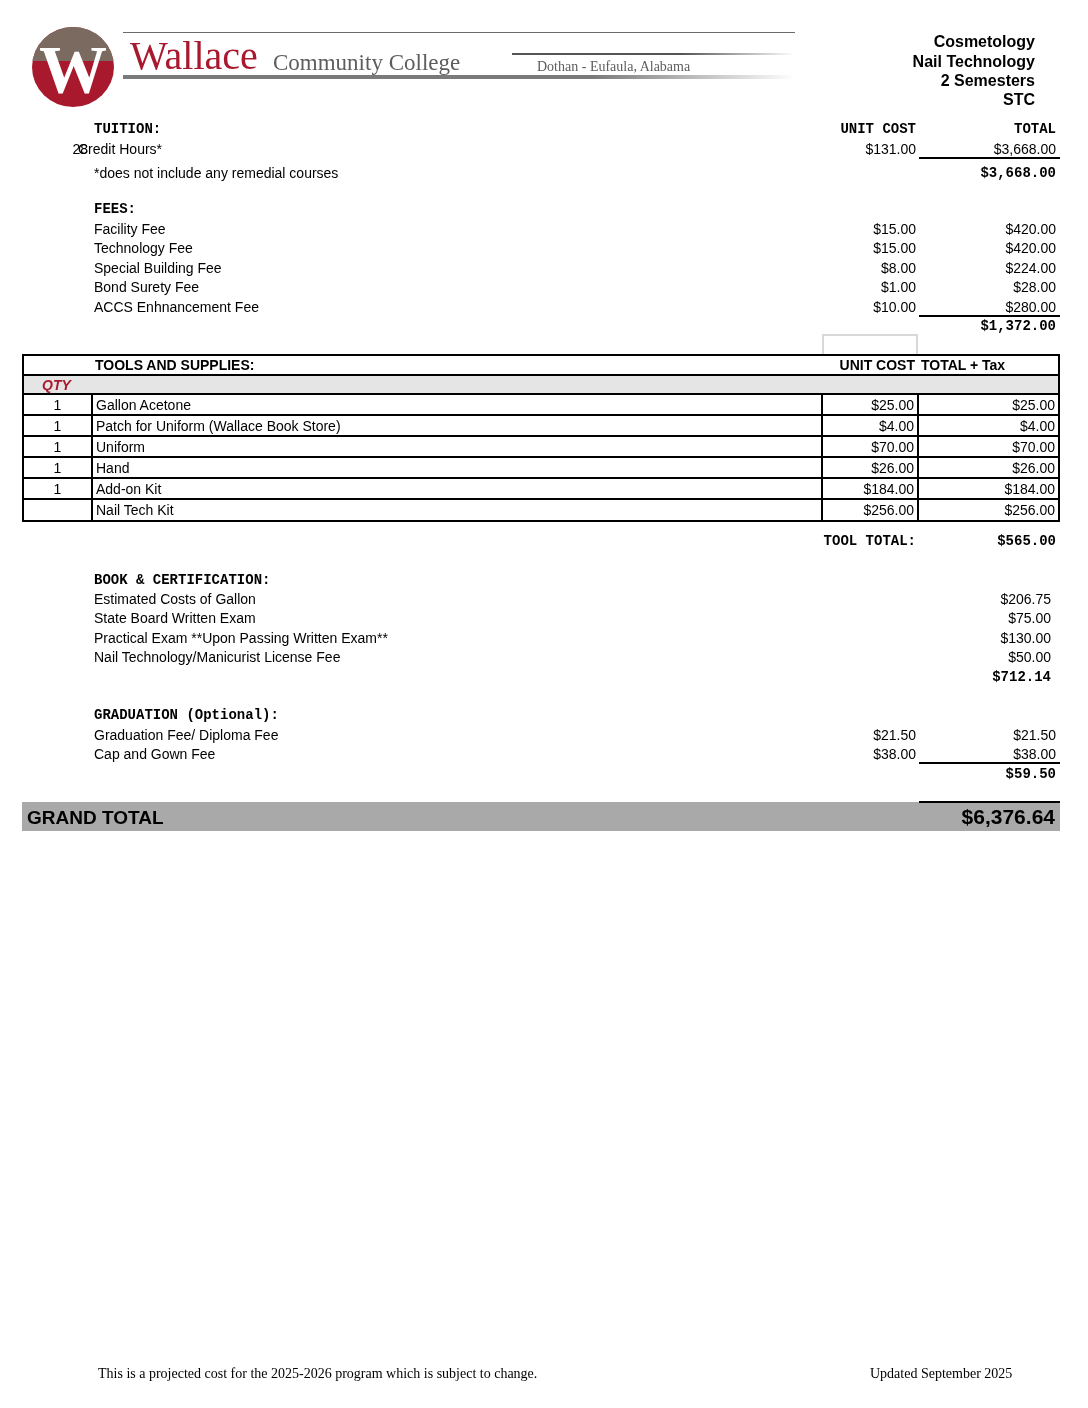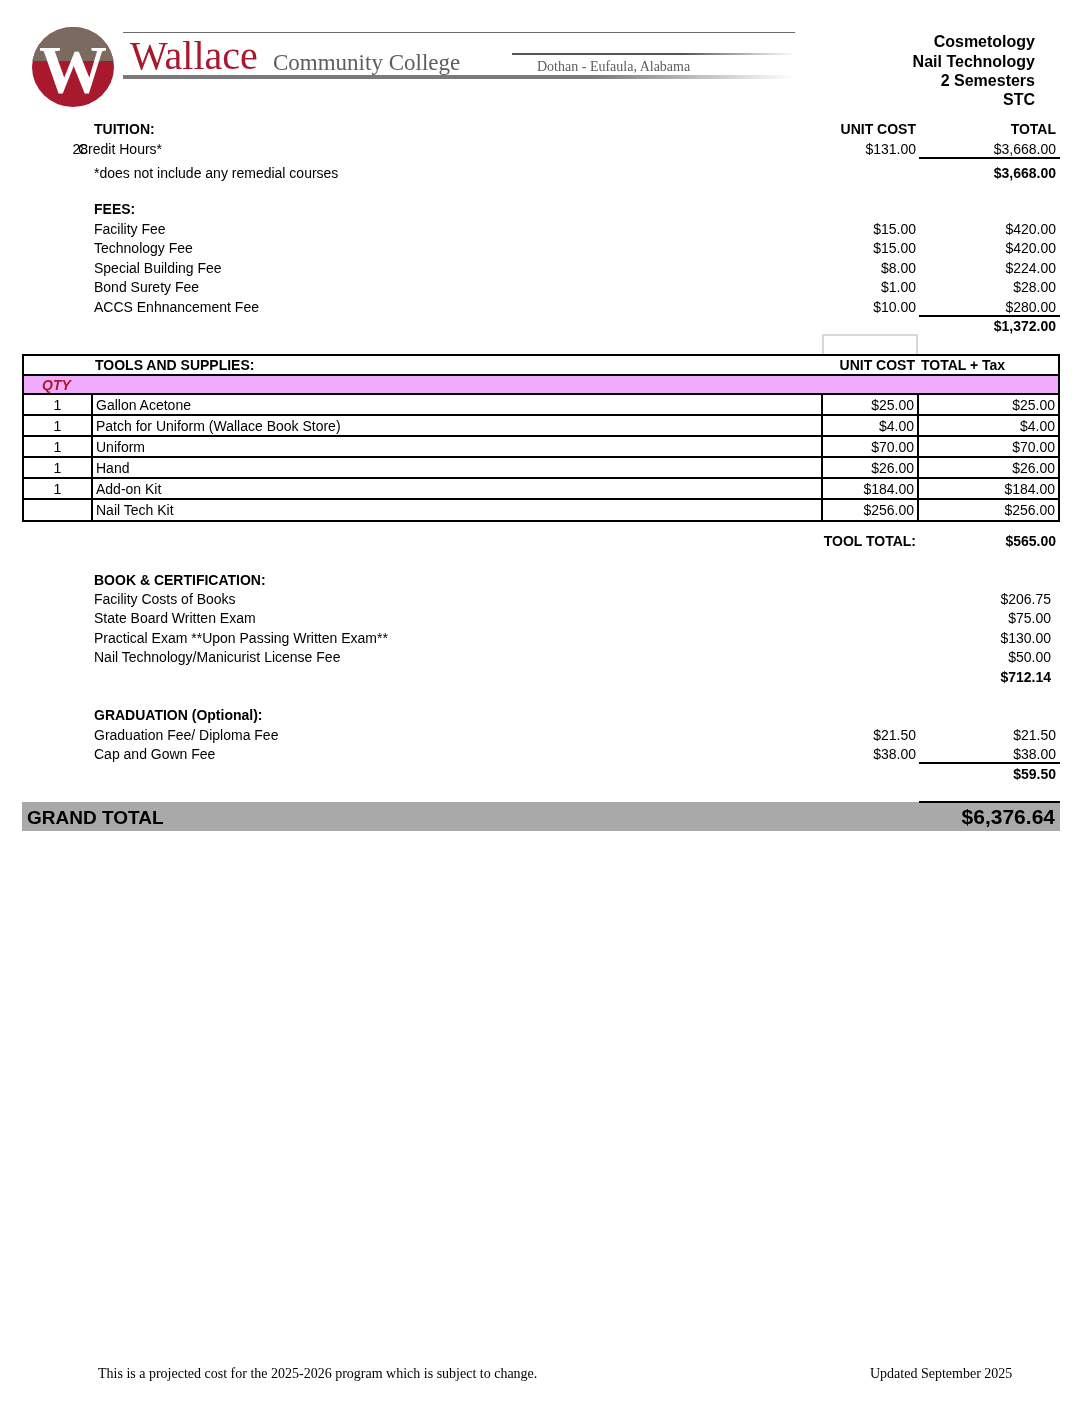--- a/index.html
+++ b/index.html
@@ -1,19 +1,19 @@
 <!DOCTYPE html>
 <html><head>
 <meta charset="utf-8">
 <style>
   html, body { margin: 0; padding: 0; background: #ffffff; }
   body { width: 1088px; height: 1408px; position: relative; font-family: "Liberation Sans", sans-serif; color: #000; overflow: hidden; }
   .abs { position: absolute; }
   .r { text-align: right; }
-  .b { font-weight: bold; }
+  .b { font-weight: bold; font-family: Liberation Mono, monospace; }
   .t14 { font-size: 14px; line-height: 18px; }
 
   
   .logo-circle { left: 32px; top: 27px; width: 82px; height: 80px; border-radius: 50%; background: #a8192e; overflow: hidden; }
   .logo-circle .top { position: absolute; left: 0; top: 0; width: 82px; height: 34px; background: #7b6a60; }
   .logo-circle .w { position: absolute; left: 0; top: 8px; width: 82px; text-align: center; font-family: "Liberation Serif", serif; font-size: 68px; line-height: 68px; color: #ffffff; font-weight: bold; }
   .hdr-line-top { left: 123px; top: 32px; width: 672px; height: 1px; background: #6a6a6a; }
   .brand-wallace { left: 130px; top: 34px; font-family: "Liberation Serif", serif; font-size: 40px; color: #a8192e; line-height: 44px; }
   .brand-cc { left: 273px; top: 49px; font-family: "Liberation Serif", serif; font-size: 23px; color: #5d5d5d; line-height: 28px; }
   .hdr-line-bottom { left: 123px; top: 75px; width: 672px; height: 4px; background: linear-gradient(to right, #7a7a7a 0%, #7a7a7a 70%, #ffffff 100%); }
@@ -21,21 +21,21 @@
   .brand-loc { left: 537px; top: 58px; font-family: "Liberation Serif", serif; font-size: 14px; color: #5d5d5d; line-height: 18px; }
   .prog { right: 53px; text-align: center; font-size: 16px; font-weight: bold; line-height: 19.5px; }
 
   .rule { height: 2px; background: #000; }
 
   
   .tools { left: 22px; top: 354px; width: 1038px; border: 2px solid #000; box-sizing: border-box; }
   .tools table { border-collapse: collapse; width: 100%; font-size: 14px; }
   .tools td { height: 21px; padding: 0 3px; box-sizing: border-box; }
   .tools .head td { border-bottom: 2px solid #000; height: 19px; font-weight: bold; }
-  .tools .qtyrow td { background: #f0abfc; border-bottom: 2px solid #000; height: 19px; }
+  .tools .qtyrow td { background: #e5e5e5; border-bottom: 2px solid #000; height: 19px; }
   .tools .qtylabel { color: #a8192e; font-weight: bold; font-style: italic; padding-left: 18px; }
   .tools .item td { border-bottom: 2px solid #000; }
   .tools .item:last-child td { border-bottom: none; border-radius: 6px; }
   .tools .c-qty { width: 68px; text-align: center; }
   .tools .c-desc { border-left: 2px solid #000; }
   .tools .c-unit { width: 96px; text-align: right; border-left: 2px solid #000; border-right: 2px solid #000; }
   .tools .c-total { width: 140px; text-align: right; }
   .tools .head .c-desc, .tools .head .c-unit { border-left: none; border-right: none; }
   .ghost-box { left: 822px; top: 334px; width: 96px; height: 20px; border: 2px solid #d8d8d8; border-bottom: none; box-sizing: border-box; }
 
@@ -154,21 +154,21 @@
       <td class="c-unit">$256.00</td>
       <td class="c-total">$256.00</td>
     </tr>
   </tbody>
     </table>
 </div>
 <div class="abs t14 b r" style="right:172px;top:532px">TOOL TOTAL:</div>
 <div class="abs t14 b r" style="right:32px;top:532px">$565.00</div>
 
 <div class="abs t14 b" style="left:94px;top:571px">BOOK &amp; CERTIFICATION:</div>
-<div class="abs t14" style="left:94px;top:590px">Facility Costs of Books</div>
+<div class="abs t14" style="left:94px;top:590px">Estimated Costs of Gallon</div>
 <div class="abs t14 r" style="right:37px;top:590px">$206.75</div>
 <div class="abs t14" style="left:94px;top:609px">State Board Written Exam</div>
 <div class="abs t14 r" style="right:37px;top:609px">$75.00</div>
 <div class="abs t14" style="left:94px;top:629px">Practical Exam **Upon Passing Written Exam**</div>
 <div class="abs t14 r" style="right:37px;top:629px">$130.00</div>
 <div class="abs t14" style="left:94px;top:648px">Nail Technology/Manicurist License Fee</div>
 <div class="abs t14 r" style="right:37px;top:648px">$50.00</div>
 <div class="abs t14 b r" style="right:37px;top:668px">$712.14</div>
 
 <div class="abs t14 b" style="left:94px;top:706px">GRADUATION (Optional):</div>

